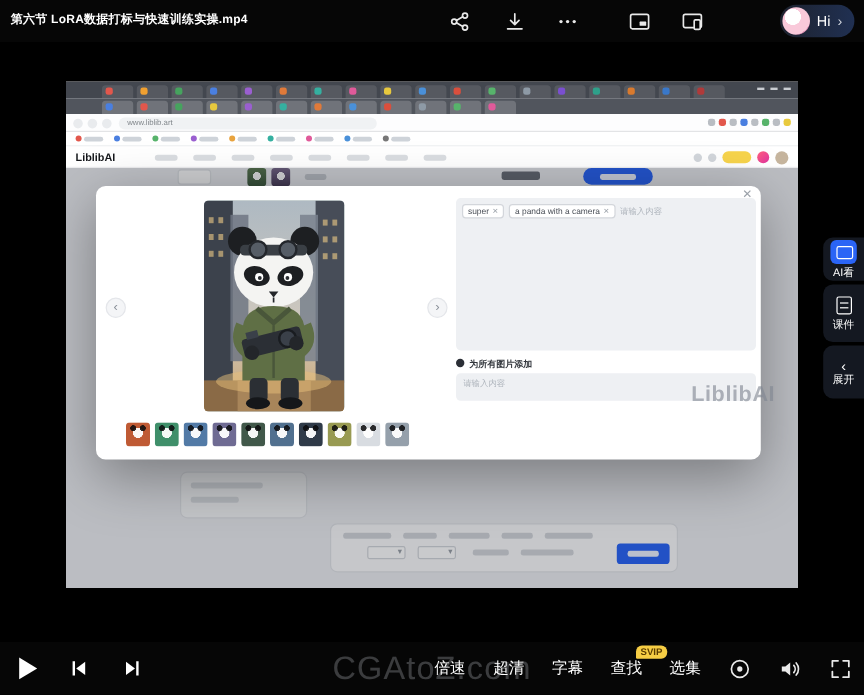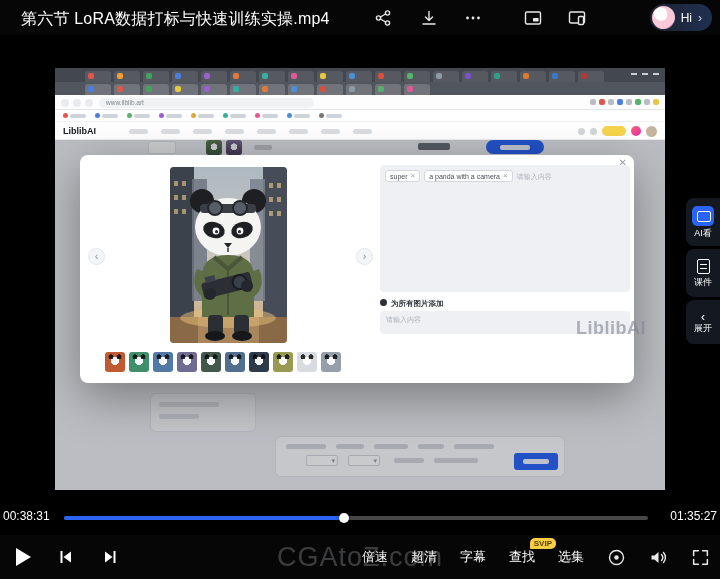--- a/index.html
+++ b/index.html
@@ -1,21 +1,21 @@
 <!DOCTYPE html>
 <html><head>
 <meta charset="utf-8">
 <style>
   * { margin:0; padding:0; box-sizing:border-box; font-family:"Liberation Sans", sans-serif; }
   html,body { background:#000; }
   .player { position:relative; width:720px; height:579px; background:#000; overflow:hidden; }
 
   
   .topbar { position:absolute; top:0; left:0; right:0; height:35px; background:#060606; }
-  .video-title { position:absolute; left:21px; top:9px; color:#fff; font-size:16px; font-weight:400; letter-spacing:.2px; }
+  .video-title { position:absolute; left:9px; top:9px; color:#fff; font-size:10px; font-weight:700; letter-spacing:.2px; }
   .tb-icon { position:absolute; top:9px; width:18px; height:18px; cursor:pointer; }
   .tb-icon svg { width:100%; height:100%; stroke:#e9e9e9; fill:none; stroke-width:1.4; stroke-linecap:round; stroke-linejoin:round; }
   .i-share{left:374px;} .i-download{left:420px;} .i-more{left:464px;} .i-pip{left:524px;} .i-cast{left:568px;}
   .user-pill { position:absolute; right:8px; top:4px; height:27px; border-radius:14px; background:linear-gradient(90deg,#1d222e,#203052); display:flex; align-items:center; gap:6px; padding:2px 10px 2px 2px; cursor:pointer; }
   .user-avatar { width:23px; height:23px; border-radius:50%; background:radial-gradient(circle at 38% 35%, #ffffff 0 32%, #f9c9da 33% 72%, #e79bbd 73%); }
   .user-hi { color:#fff; font-size:12px; }
   .user-chev { color:#cfd4dc; font-size:12px; line-height:1; }
 
   
   .frame { position:absolute; left:55px; top:68px; width:610px; height:422px; background:#edeff2; overflow:hidden; }
@@ -94,21 +94,21 @@
   .tag-ph { font-size:7px; color:#aeb4bc; line-height:13px; }
   .addall { position:absolute; left:300px; top:144px; display:flex; gap:4px; }
   .addall-ico { width:7px; height:7px; border-radius:50%; background:#2b2f36; }
   .addall-label { font-size:7.5px; font-weight:700; color:#33373d; }
   .input2 { position:absolute; left:300px; top:156px; width:250px; height:23px; background:#eef0f3; border-radius:4px; padding:4px 6px; font-size:7px; color:#aeb4bc; }
   .pg-watermark { position:absolute; left:521px; top:178px; z-index:5; font-size:18px; font-weight:700; letter-spacing:.5px; color:rgba(128,134,146,.62); }
 
   
   .side-tools { position:absolute; right:0; top:198px; width:34px; display:flex; flex-direction:column; gap:3px; z-index:10; }
   .st { background:rgba(22,26,36,.92); border-radius:8px 0 0 8px; display:flex; flex-direction:column; align-items:center; justify-content:center; color:#fff; cursor:pointer; }
-  .st-ai { height:48px; gap:3px; }
+  .st-ai { height:36px; gap:3px; }
   .ai-ico { width:22px; height:20px; border-radius:5px; background:#2a64f6; position:relative; }
   .ai-ico::after { content:""; position:absolute; left:5px; top:5px; width:12px; height:9px; border:1.5px solid #fff; border-radius:2px; }
   .st-label { font-size:9px; color:#fff; line-height:1; }
   .st-course { height:48px; gap:4px; }
   .course-ico { width:13px; height:15px; border:1.3px solid #fff; border-radius:2px; position:relative; }
   .course-ico::after { content:""; position:absolute; left:2px; top:3.5px; width:7px; height:1.5px; background:#fff; box-shadow:0 4px 0 #fff; }
   .st-expand { height:44px; gap:2px; }
   .st-chev { font-size:12px; line-height:10px; color:#fff; }
 
   
@@ -470,28 +470,20 @@
     <div class="st st-course">
       <span class="course-ico"></span>
       <span class="st-label">课件</span>
     </div>
     <div class="st st-expand">
       <span class="st-chev">‹</span>
       <span class="st-label">展开</span>
     </div>
   </div>
 
-  <div class="progress-row">
-    <span class="time cur">00:38:31</span>
-    <div class="progress-track">
-      <div class="progress-fill" style="width: 48%;"></div>
-      <div class="progress-handle" style="left: 48%;"></div>
-    </div>
-    <span class="time total">01:35:27</span>
-  </div>
 
   <div class="controls">
     <div class="cg-watermark">CGAtoZ.com</div>
 
     <div class="ctl-left">
       <div class="play-btn"></div>
       <div class="skip">
         <svg viewBox="0 0 18 18">
             <path d="M4.5 3v12" stroke="#fff" stroke-width="2"></path>
             <path d="M14 3.5L6.5 9 14 14.5z" fill="#fff"></path>

